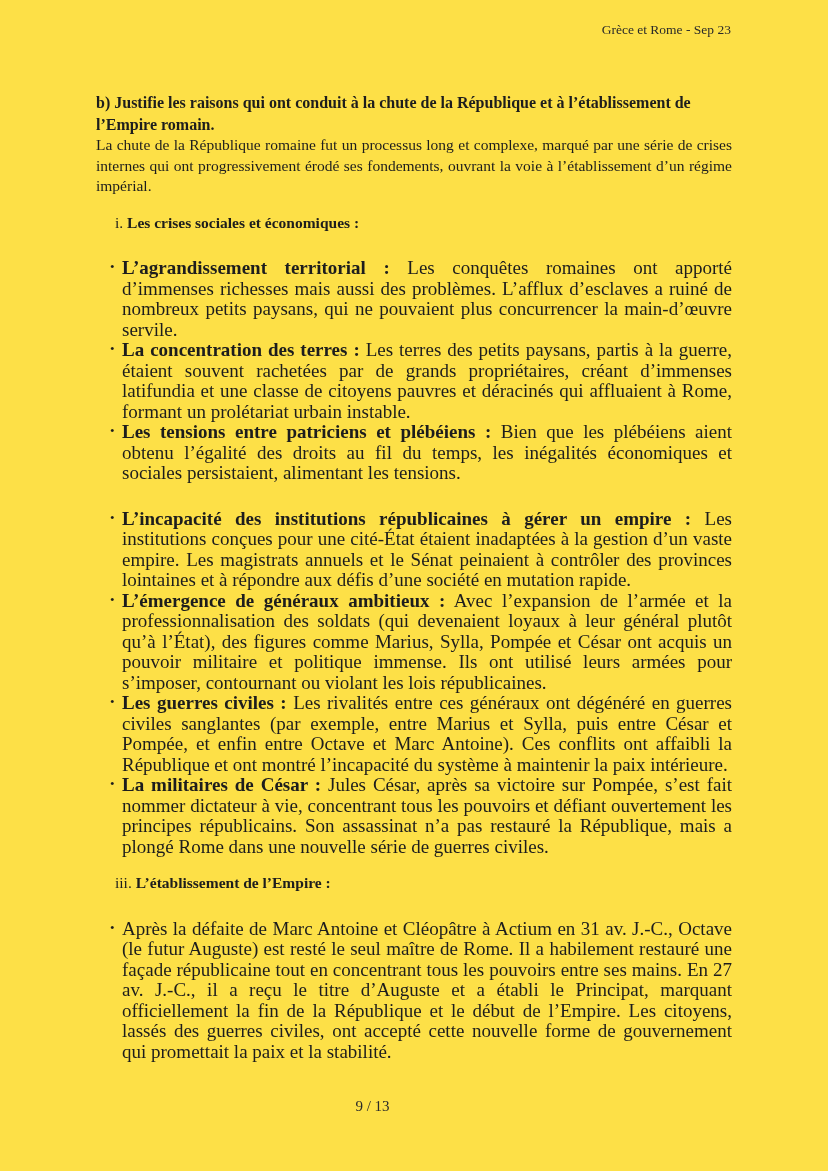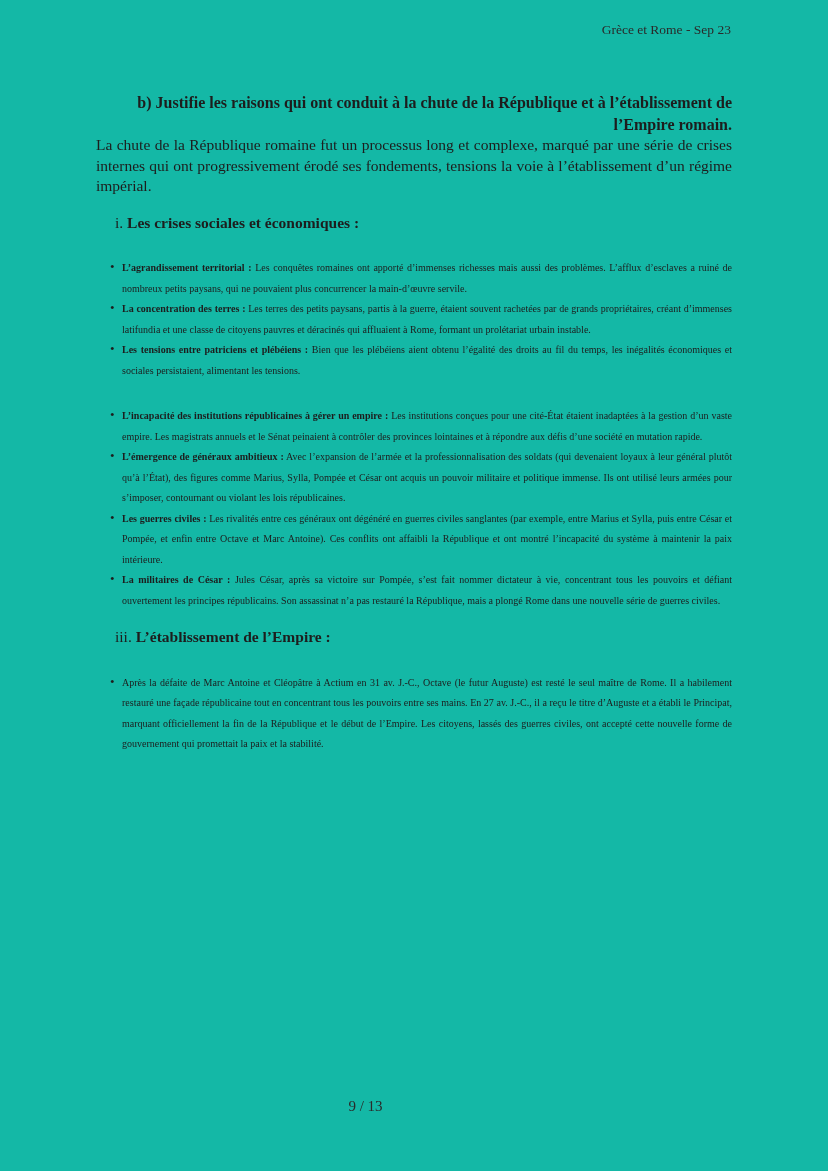--- a/index.html
+++ b/index.html
@@ -9,41 +9,41 @@
     background: #ffffff;
     font-family: "Liberation Serif", "DejaVu Serif", serif;
     color: #1d1d1d;
     position: relative;
     overflow: hidden;
   }
   .page {
     position: relative;
     width: 828px;
     height: 1171px;
-    background: #14b8a6;
+    background: #fde047;
   }
   .running-header {
     position: absolute;
     top: 22px;
     right: 97px;
     font-size: 13.5px;
     color: #2a2a2a;
   }
   .content {
     position: absolute;
     top: 92px;
     left: 96px;
     width: 636px;
   }
   .title {
     margin: 0;
     font-weight: bold;
     font-size: 16px;
     line-height: 21.5px;
-    text-align: right;
+    text-align: left;
   }
   .intro {
     margin: 0;
     font-size: 15.5px;
     line-height: 20.5px;
     text-align: justify;
   }
   .sec-heading {
     margin: 16px 0 0 19px;
     font-size: 15.5px;
@@ -51,54 +51,55 @@
   }
   .sec-heading .num { font-weight: normal; }
   .bold { font-weight: bold; }
   ul.items {
     list-style: none;
     margin: 25px 0 0 0;
     padding: 0 0 0 26px;
   }
   ul.items li {
     position: relative;
-    font-size: 10px;
+    font-size: 19px;
     line-height: 20.5px;
     text-align: justify;
   }
   ul.items li::before {
     content: "\2022";
     position: absolute;
     left: -12px;
     top: -1px;
     font-size: 13px;
     color: #1d1d1d;
   }
   .page-footer {
     position: absolute;
     top: 1098px;
     left: 0;
     width: 731px;
     text-align: center;
     font-size: 15px;
     color: #2a2a2a;
+    padding-left: 7px;
   }
 </style>
 </head>
 <body>
 
 <div class="page">
 
   <div class="running-header">Grèce et Rome - Sep 23</div>
 
   <div class="content">
 
     <p class="title">b) Justifie les raisons qui ont conduit à la chute de la République et à l’établissement de l’Empire romain.</p>
 
-    <p class="intro">La chute de la République romaine fut un processus long et complexe, marqué par une série de crises internes qui ont progressivement érodé ses fondements, tensions la voie à l’établissement d’un régime impérial.</p>
+    <p class="intro">La chute de la République romaine fut un processus long et complexe, marqué par une série de crises internes qui ont progressivement érodé ses fondements, ouvrant la voie à l’établissement d’un régime impérial.</p>
 
     <p class="sec-heading">
       <span class="num">i.</span>
       <span class="bold">Les crises sociales et économiques :</span>
     </p>
     <ul class="items">
       <li>
         <span class="bold">L’agrandissement territorial :</span>
         <span>Les conquêtes romaines ont apporté d’immenses richesses mais aussi des problèmes. L’afflux d’esclaves a ruiné de nombreux petits paysans, qui ne pouvaient plus concurrencer la main-d’œuvre servile.</span>
       </li>

